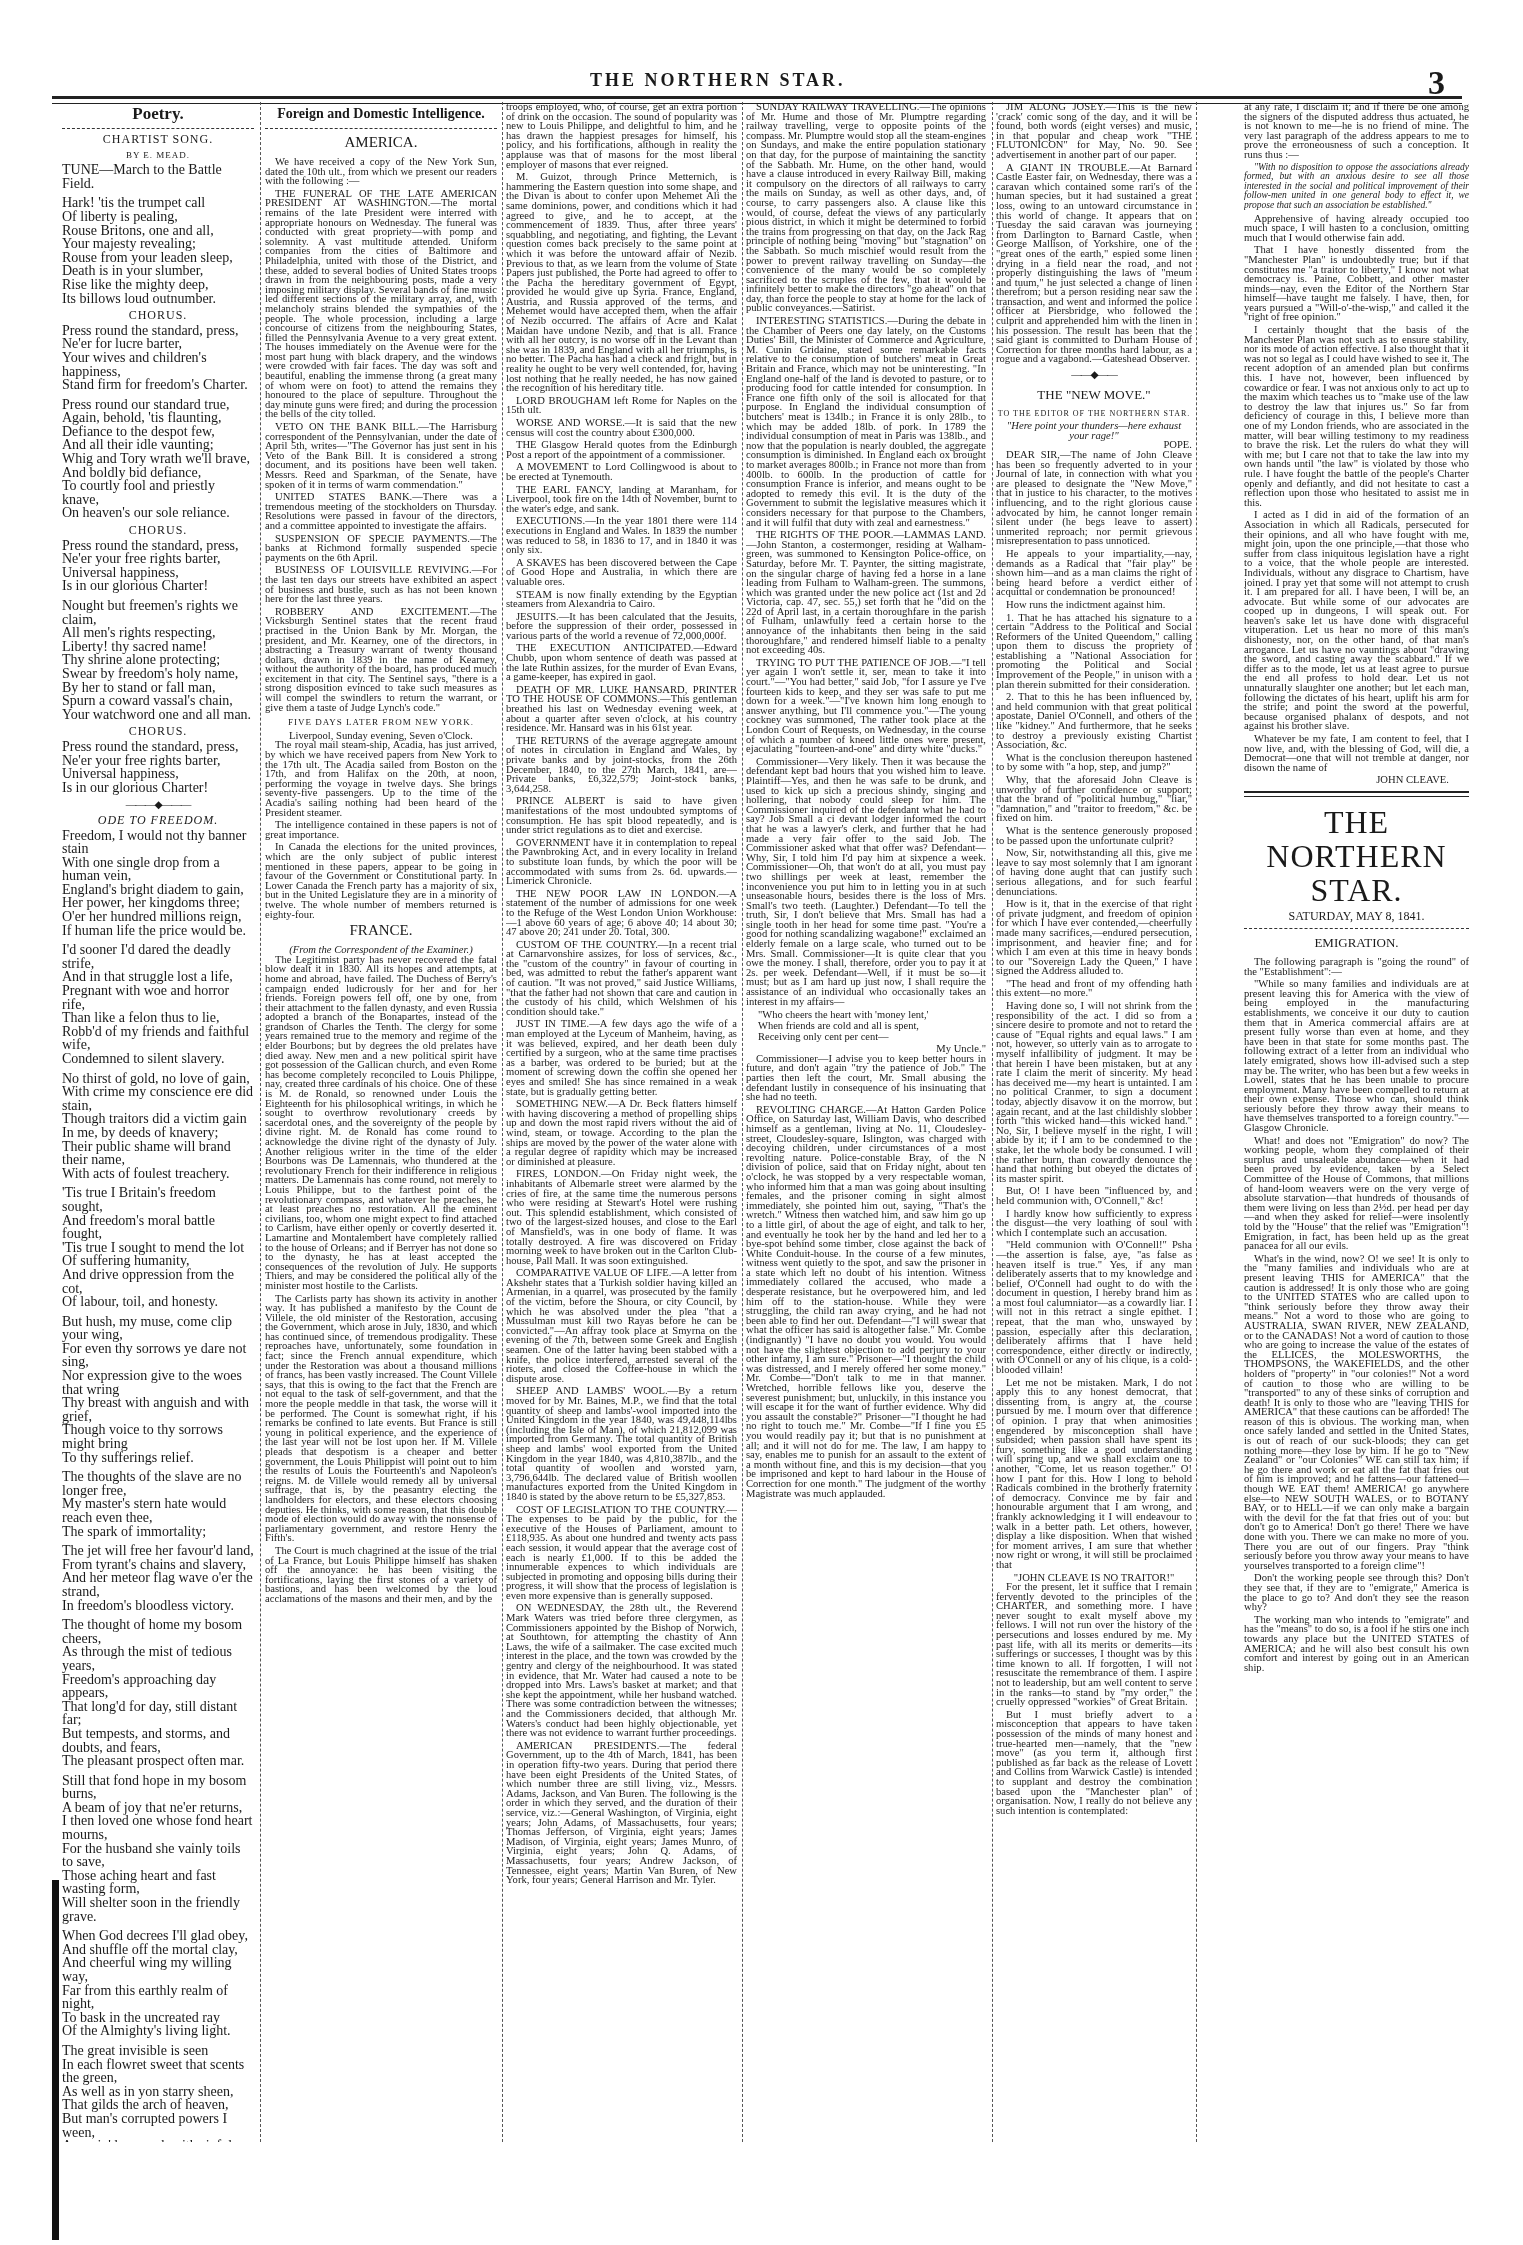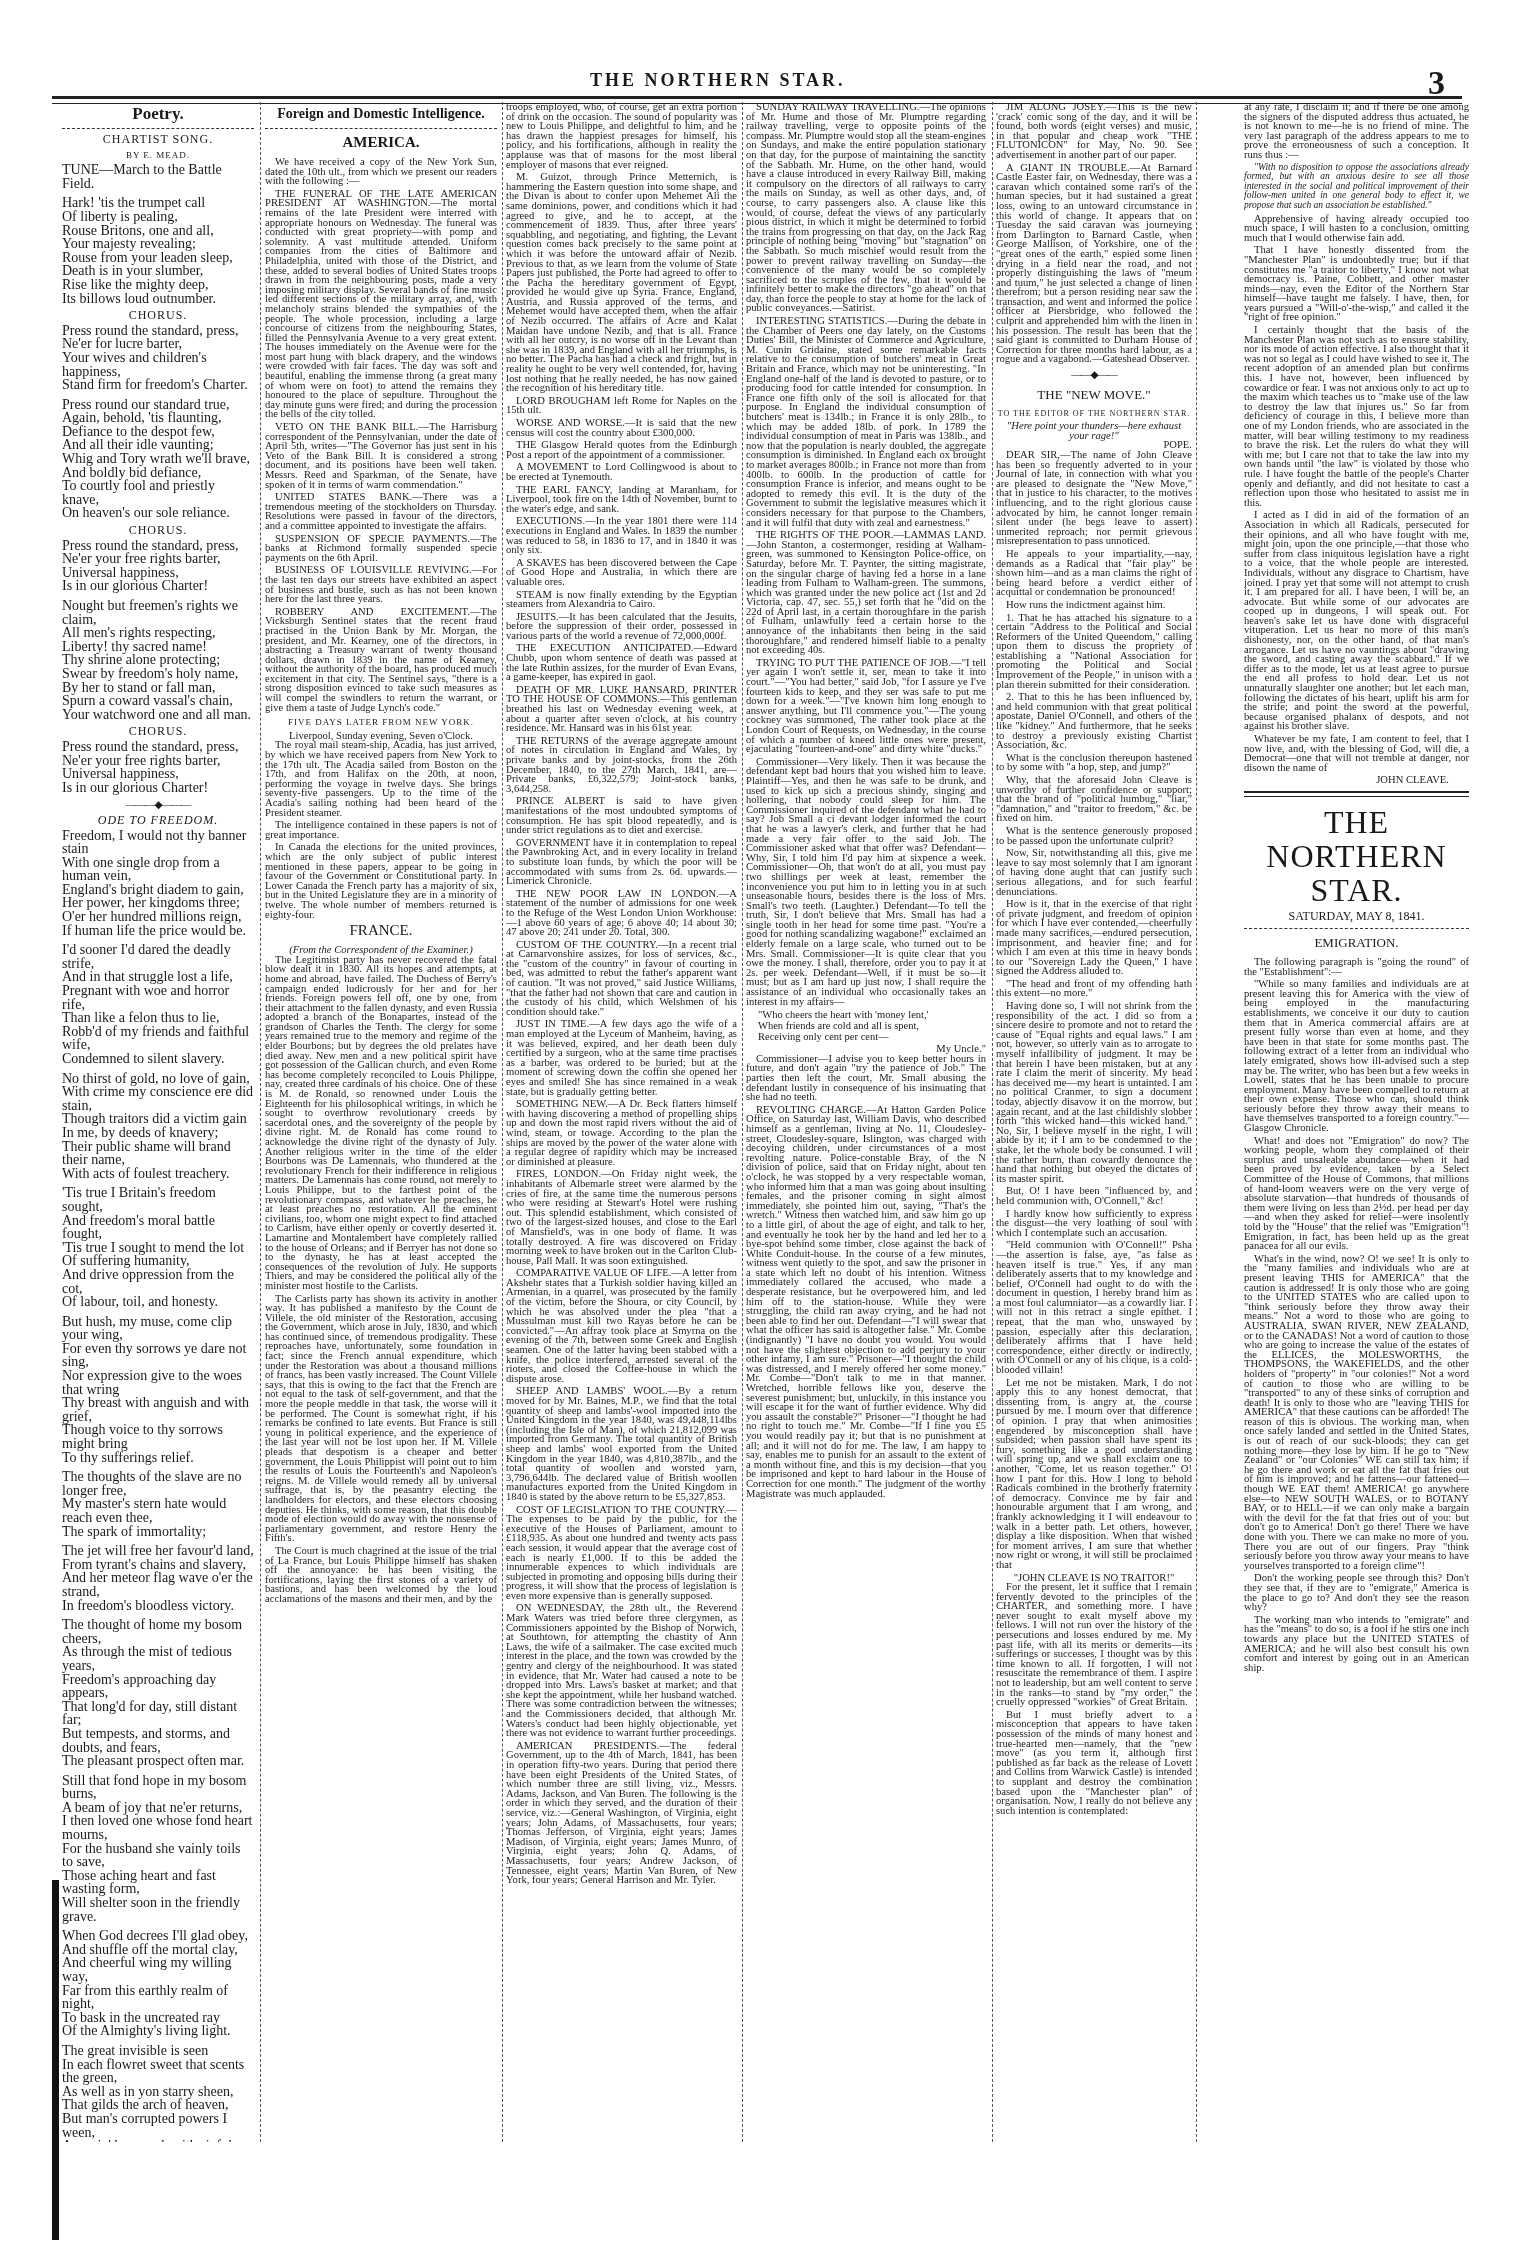--- a/index.html
+++ b/index.html
@@ -8,21 +8,21 @@
   .masthead { position:absolute; left:0; top:70px; width:1523px; height:30px; }
   .masthead-title { position:absolute; left:590px; top:0; font-size:18px; letter-spacing:3px;
          font-family:"Liberation Serif", serif; font-weight:bold; }
   .page-num { position:absolute; left:1428px; top:-6px; font-size:34px; font-weight:bold;
          font-family:"Liberation Serif", serif; }
   .rule { position:absolute; left:52px; top:96px; width:1410px; height:4px;
           border-top:3px solid #222; border-bottom:1px solid #222; }
   .col { position:absolute; top:102px; font-family:"Liberation Serif", serif;
          font-size:10.6px; line-height:9.6px; text-align:justify; overflow:hidden; }
   .col p { margin:0 0 3px 0; text-indent:10px; }
-  .col .hd { text-align:center; font-size:15px; font-weight:bold; margin:3px 0 6px 0; line-height:17px;
+  .col .hd { text-align:center; font-size:15px; font-weight:normal; margin:3px 0 6px 0; line-height:17px;
              font-family:"Liberation Serif", serif; }
   .col .gothic { font-size:17px; font-weight:bold; }
   .col .sub { text-align:center; font-size:12px; letter-spacing:1px; margin:6px 0 3px; text-indent:0; }
   .col .small-caps { font-variant:small-caps; }
   .col .center { text-align:center; text-indent:0; }
   .col .right { text-align:right; text-indent:0; }
   .col .it { font-style:italic; }
   .col .verse { text-align:left; text-indent:0; margin:0 0 6px 0; white-space:pre-line; line-height:13.6px; font-size:14px; }
   .col .orn { text-align:center; margin:6px 0; text-indent:0; letter-spacing:-1px; }
   .vline { position:absolute; top:102px; width:0; border-left:1px dashed #555; height:2040px; }

